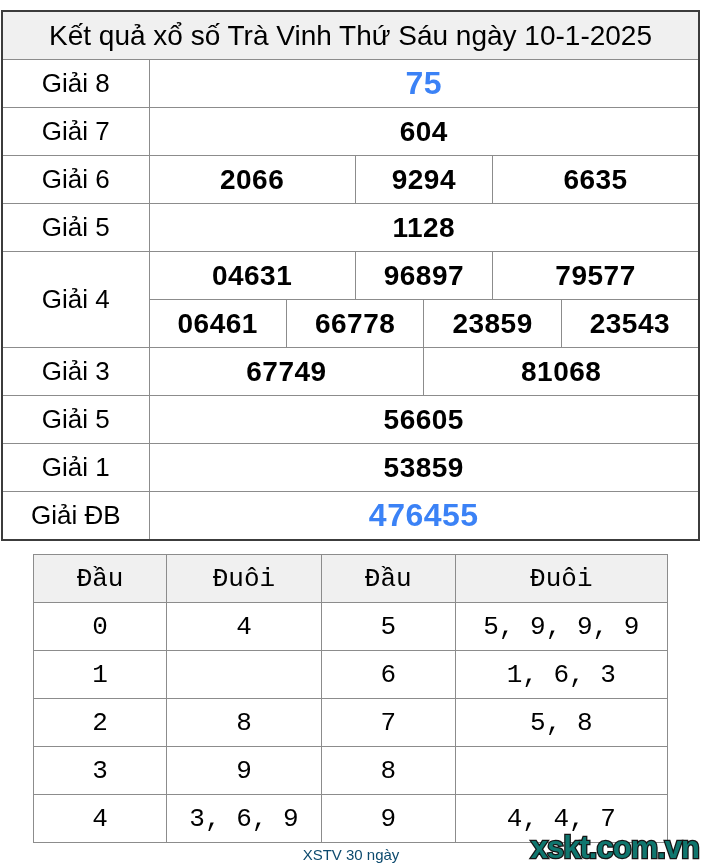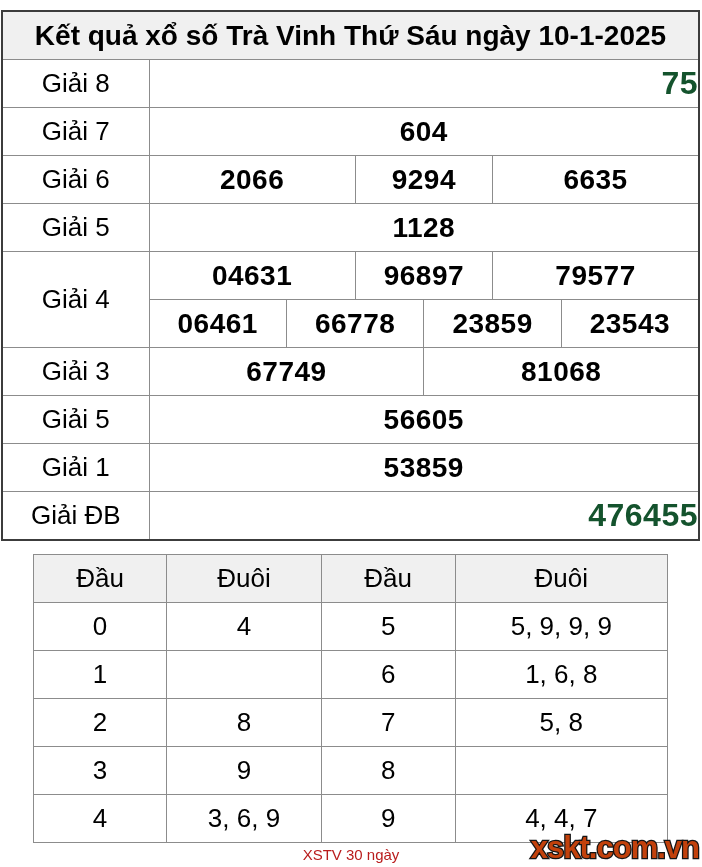--- a/index.html
+++ b/index.html
@@ -10,46 +10,46 @@
   table{border-collapse:collapse;table-layout:fixed;}
 
   
   .results{width:699px;margin:10px 0 0 1px;border:2px solid #3c3c3c;}
   .results td{
     border:1px solid #8c8c8c;text-align:center;vertical-align:middle;
     height:47px;padding:0;overflow:hidden;white-space:nowrap;
   }
   .results .col-label{width:147px;}
   .title-cell{
-    background:#f0f0f0;font-weight:bold;font-size:28px;height:40px;
+    background:#f0f0f0;font-weight:normal;font-size:28px;height:40px;
   }
   .lbl{font-size:26px;font-weight:normal;}
   .val{font-weight:bold;font-size:28px;letter-spacing:0.5px;}
-  .val.red{color:#14532d;font-size:32px;text-align:right;}
+  .val.red{color:#3b82f6;font-size:32px;}
 
   
   .head-tail{width:635px;margin:13px 0 0 33px;border:1px solid #8c8c8c;}
   .head-tail th,.head-tail td{
     border:1px solid #8c8c8c;text-align:center;vertical-align:middle;
-    height:47px;padding:0;font-size:26px;font-weight:normal;white-space:nowrap;
+    height:47px;padding:0;font-size:26px;font-weight:normal;white-space:nowrap;font-family:Liberation Mono, monospace;
   }
   .head-tail th{background:#f0f0f0;}
   .ht-c1{width:21.0%;}
   .ht-c2{width:24.4%;}
   .ht-c3{width:21.1%;}
   .ht-c4{width:33.5%;}
 
   
   .footer{margin-top:3px;text-align:center;}
   .history-link{
-    font-size:15px;color:#b91c1c;text-decoration:none;cursor:pointer;
+    font-size:15px;color:#0c4a6e;text-decoration:none;cursor:pointer;
   }
   .site-logo{
     position:absolute;right:3px;bottom:1px;cursor:pointer;
-    font-size:31px;font-weight:900;letter-spacing:-1px;color:#c2410c;
+    font-size:31px;font-weight:900;letter-spacing:-1px;color:#0f766e;
     -webkit-text-stroke:2.5px #141414;paint-order:stroke fill;
   }
 </style>
 </head>
 <body>
 
 <table class="results">
   <colgroup>
     <col class="col-label">
     <col>
@@ -148,21 +148,21 @@
     <tr>
       <td>0</td>
       <td>4</td>
       <td>5</td>
       <td>5, 9, 9, 9</td>
     </tr>
     <tr>
       <td>1</td>
       <td></td>
       <td>6</td>
-      <td>1, 6, 8</td>
+      <td>1, 6, 3</td>
     </tr>
     <tr>
       <td>2</td>
       <td>8</td>
       <td>7</td>
       <td>5, 8</td>
     </tr>
     <tr>
       <td>3</td>
       <td>9</td>

